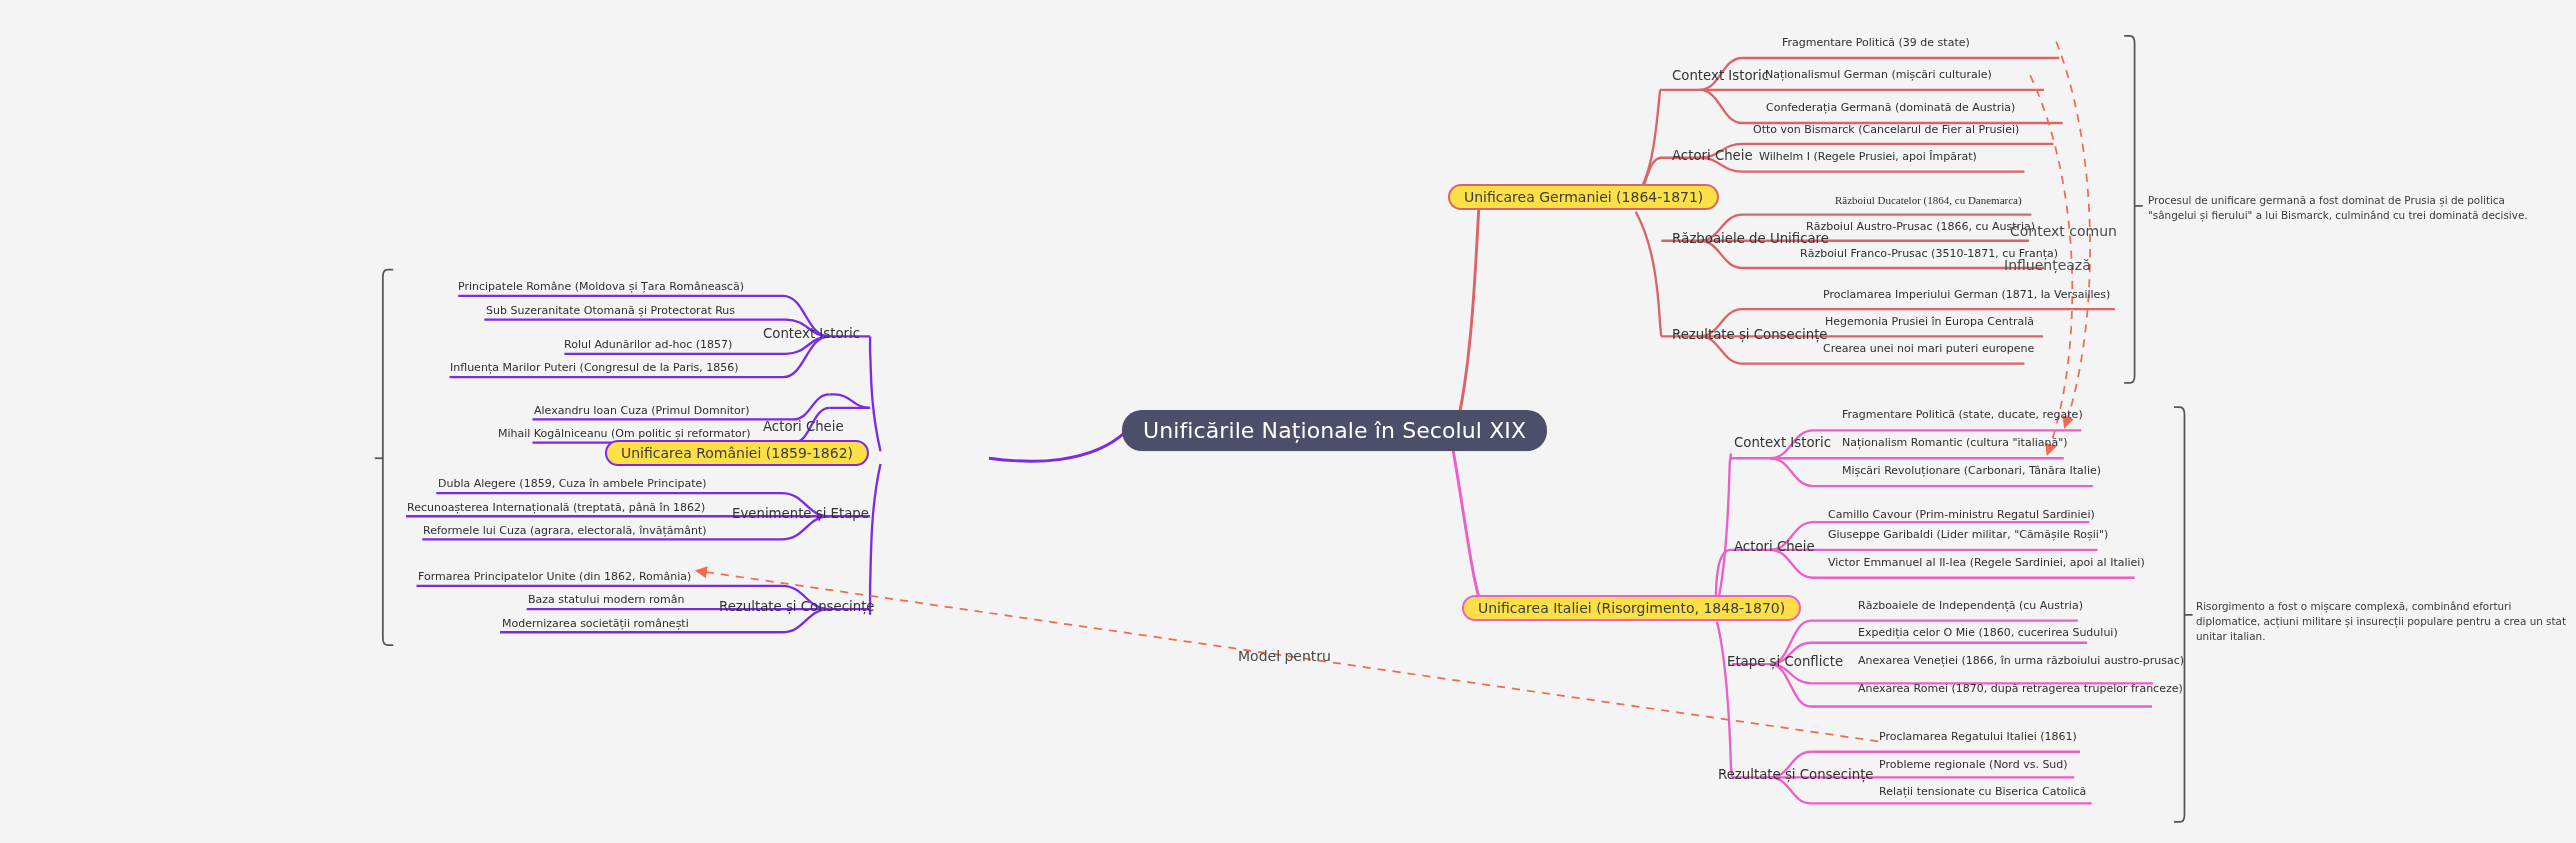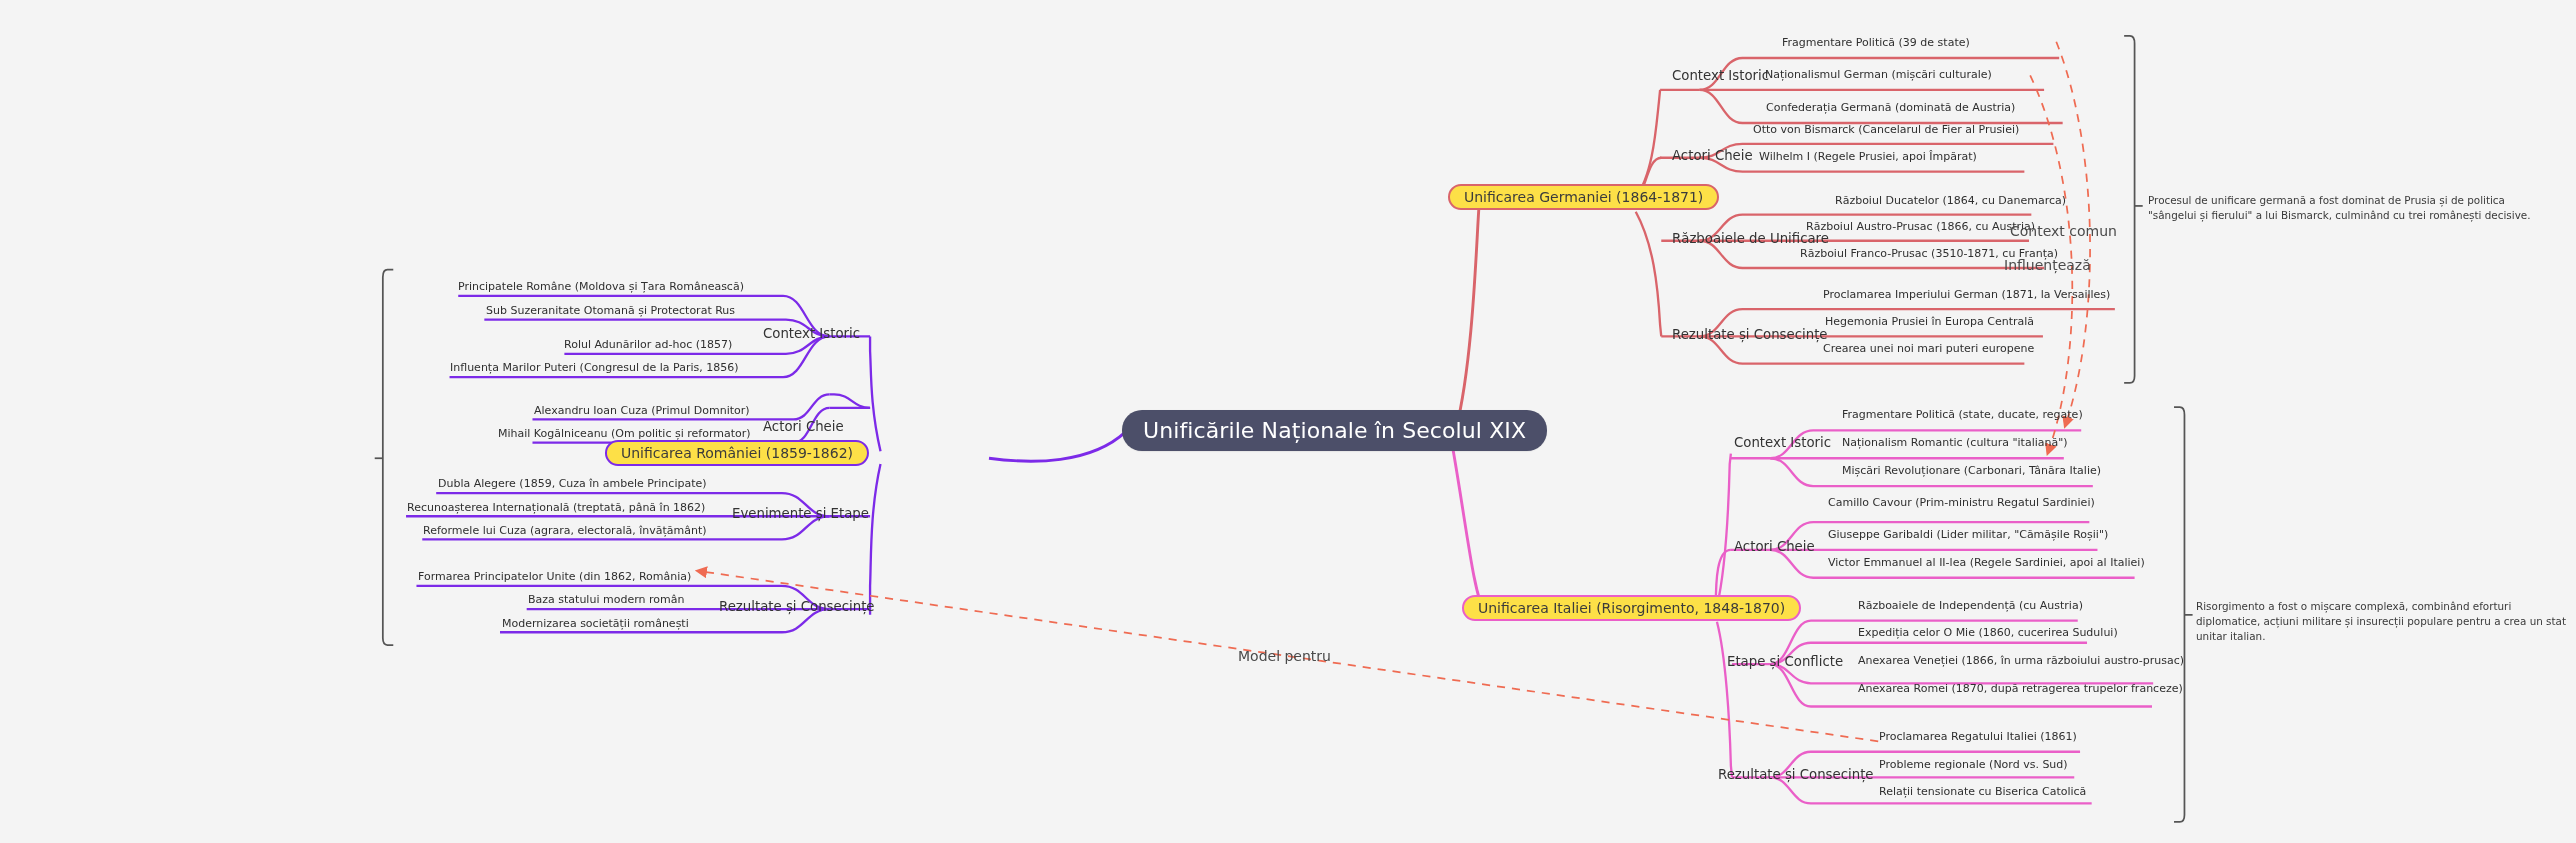--- a/index.html
+++ b/index.html
@@ -174,42 +174,42 @@
   <div class="node cat" style="left:1672px;top:231px;">Războaiele de Unificare</div>
   <div class="node cat" style="left:1672px;top:327px;">Rezultate și Consecințe</div>
 
   <div class="node leaf" style="left:1782px;top:36px;">Fragmentare Politică (39 de state)</div>
   <div class="node leaf" style="left:1765px;top:68px;">Naționalismul German (mișcări culturale)</div>
   <div class="node leaf" style="left:1766px;top:101px;">Confederația Germană (dominată de Austria)</div>
 
   <div class="node leaf" style="left:1753px;top:123px;">Otto von Bismarck (Cancelarul de Fier al Prusiei)</div>
   <div class="node leaf" style="left:1759px;top:150px;">Wilhelm I (Regele Prusiei, apoi Împărat)</div>
 
-  <div class="node leaf" style="left:1835px;top:194px;">Războiul Ducatelor (1864, cu Danemarca)</div>
+  <div class="node leaf" style="left:1835px;top:194px;font-family:Liberation Serif, serif;">Războiul Ducatelor (1864, cu Danemarca)</div>
   <div class="node leaf" style="left:1806px;top:220px;">Războiul Austro-Prusac (1866, cu Austria)</div>
   <div class="node leaf" style="left:1800px;top:247px;">Războiul Franco-Prusac (3510-1871, cu Franța)</div>
 
   <div class="node leaf" style="left:1823px;top:288px;">Proclamarea Imperiului German (1871, la Versailles)</div>
   <div class="node leaf" style="left:1825px;top:315px;">Hegemonia Prusiei în Europa Centrală</div>
   <div class="node leaf" style="left:1823px;top:342px;">Crearea unei noi mari puteri europene</div>
 
-  <div class="node note" style="left:2148px;top:193px;width:406px;">Procesul de unificare germană a fost dominat de Prusia și de politica "sângelui și fierului" a lui Bismarck, culminând cu trei românești decisive.</div>
+  <div class="node note" style="left:2148px;top:193px;width:406px;">Procesul de unificare germană a fost dominat de Prusia și de politica "sângelui și fierului" a lui Bismarck, culminând cu trei dominată decisive.</div>
 
   <div class="node branch it" style="left:1462px;top:595px;">Unificarea Italiei (Risorgimento, 1848-1870)</div>
 
   <div class="node cat" style="left:1734px;top:435px;">Context Istoric</div>
   <div class="node cat" style="left:1734px;top:539px;">Actori Cheie</div>
   <div class="node cat" style="left:1727px;top:654px;">Etape și Conflicte</div>
   <div class="node cat" style="left:1718px;top:767px;">Rezultate și Consecințe</div>
 
   <div class="node leaf" style="left:1842px;top:408px;">Fragmentare Politică (state, ducate, regate)</div>
   <div class="node leaf" style="left:1842px;top:436px;">Naționalism Romantic (cultura "italiană")</div>
   <div class="node leaf" style="left:1842px;top:464px;">Mișcări Revoluționare (Carbonari, Tânăra Italie)</div>
 
-  <div class="node leaf" style="left:1828px;top:496px;">Camillo Cavour (Prim-ministru Regatul Sardiniei)</div>
+  <div class="node leaf" style="left:1828px;top:508px;">Camillo Cavour (Prim-ministru Regatul Sardiniei)</div>
   <div class="node leaf" style="left:1828px;top:528px;">Giuseppe Garibaldi (Lider militar, "Cămășile Roșii")</div>
   <div class="node leaf" style="left:1828px;top:556px;">Victor Emmanuel al II-lea (Regele Sardiniei, apoi al Italiei)</div>
 
   <div class="node leaf" style="left:1858px;top:599px;">Războaiele de Independență (cu Austria)</div>
   <div class="node leaf" style="left:1858px;top:626px;">Expediția celor O Mie (1860, cucerirea Sudului)</div>
   <div class="node leaf" style="left:1858px;top:654px;">Anexarea Veneției (1866, în urma războiului austro-prusac)</div>
   <div class="node leaf" style="left:1858px;top:682px;">Anexarea Romei (1870, după retragerea trupelor franceze)</div>
 
   <div class="node leaf" style="left:1879px;top:730px;">Proclamarea Regatului Italiei (1861)</div>
   <div class="node leaf" style="left:1879px;top:758px;">Probleme regionale (Nord vs. Sud)</div>

